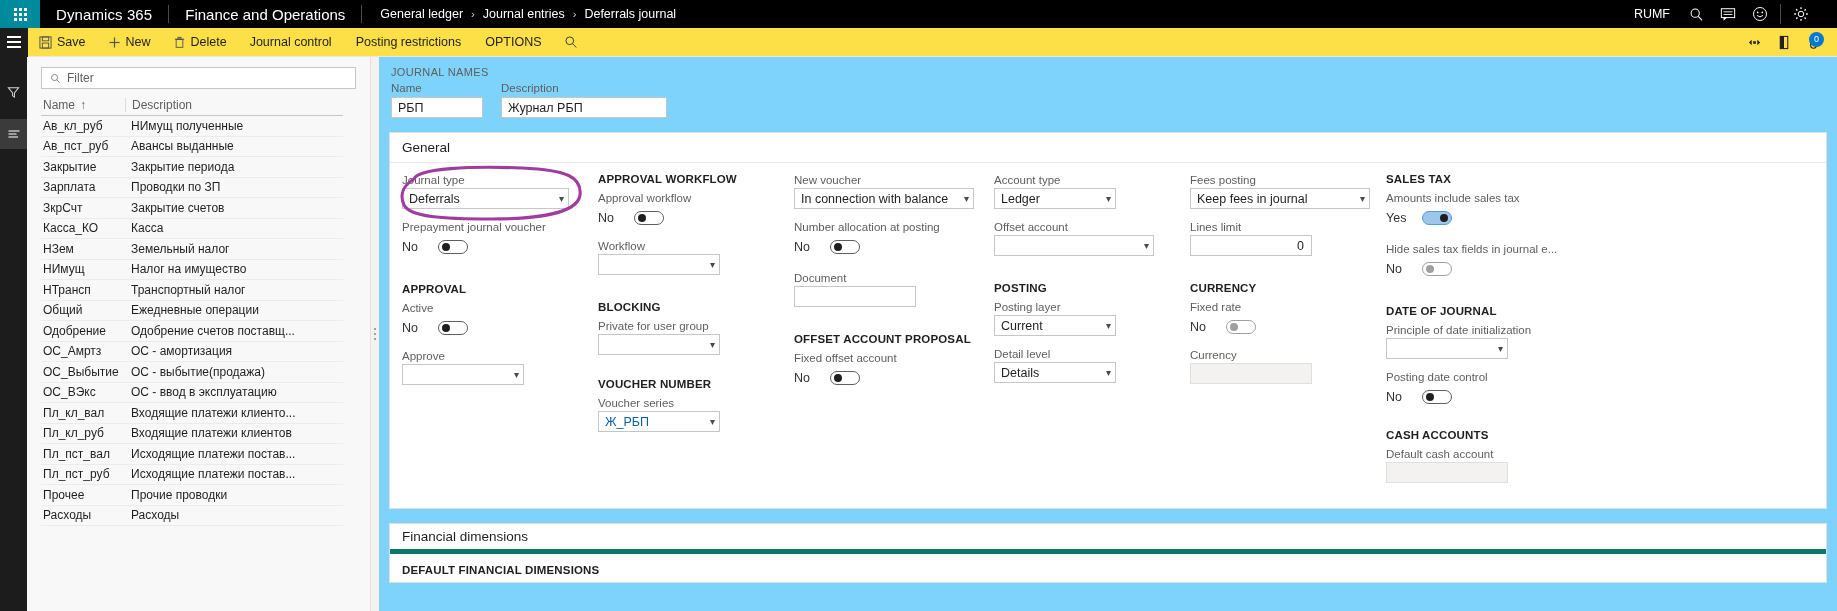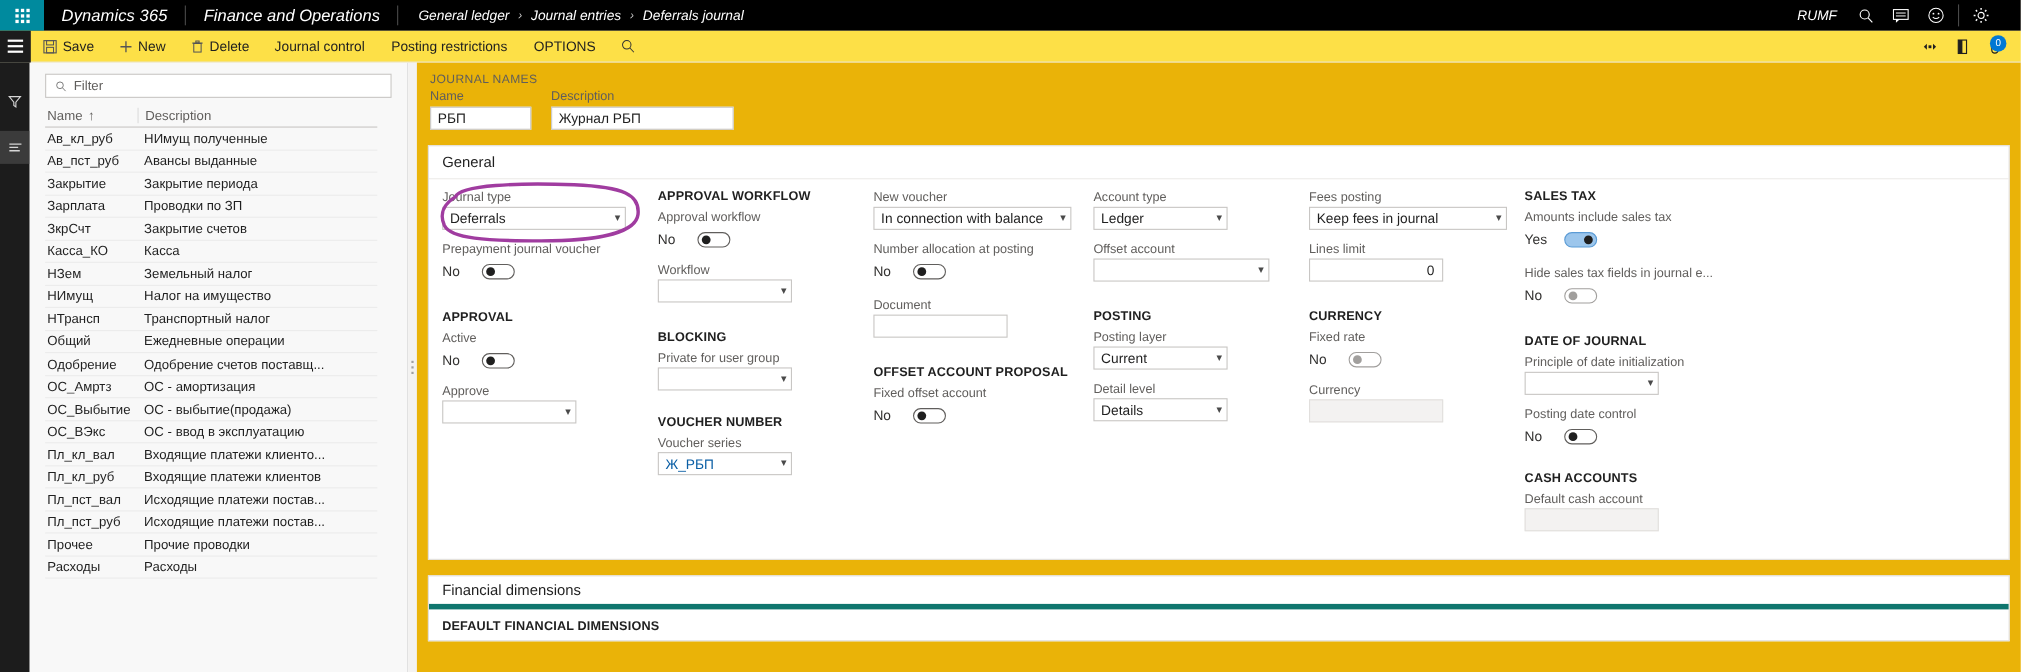--- a/index.html
+++ b/index.html
@@ -13,21 +13,20 @@
     color: #323130;
   }
 
   
   .topbar {
     position: absolute; top: 0; left: 0;
     width: 1837px; height: 28px;
     background: #000000;
     display: flex; align-items: center;
     color: #ffffff;
-    font-style: italic;
   }
   .waffle {
     width: 40px; height: 28px;
     background: #008a9e;
     display: flex; align-items: center; justify-content: center;
     cursor: pointer;
   }
   .waffle-grid {
     display: grid;
     grid-template-columns: repeat(3, 3px);
@@ -150,21 +149,21 @@
     cursor: col-resize;
     display: flex; align-items: center; justify-content: center;
   }
   .splitter .dots { display: flex; flex-direction: column; gap: 3px; }
   .splitter .dots i { width: 2px; height: 2px; background: #a0a0a0; display: block; }
 
   
   .detail {
     position: absolute; top: 57px; left: 379px;
     width: 1458px; height: 554px;
-    background: #eab308;
+    background: #7dd3fc;
     overflow: hidden;
   }
   .section-caption {
     font-size: 11px; letter-spacing: .35px; color: #605e5c;
     padding: 9px 0 3px 12px; font-weight: 400;
   }
   .header-fields { display: flex; gap: 18px; padding: 0 0 0 12px; }
   .fld { display: flex; flex-direction: column; }
   .fld-label { font-size: 11.5px; color: #605e5c; margin-bottom: 2px; line-height: 14px; }
   .fld-input {

